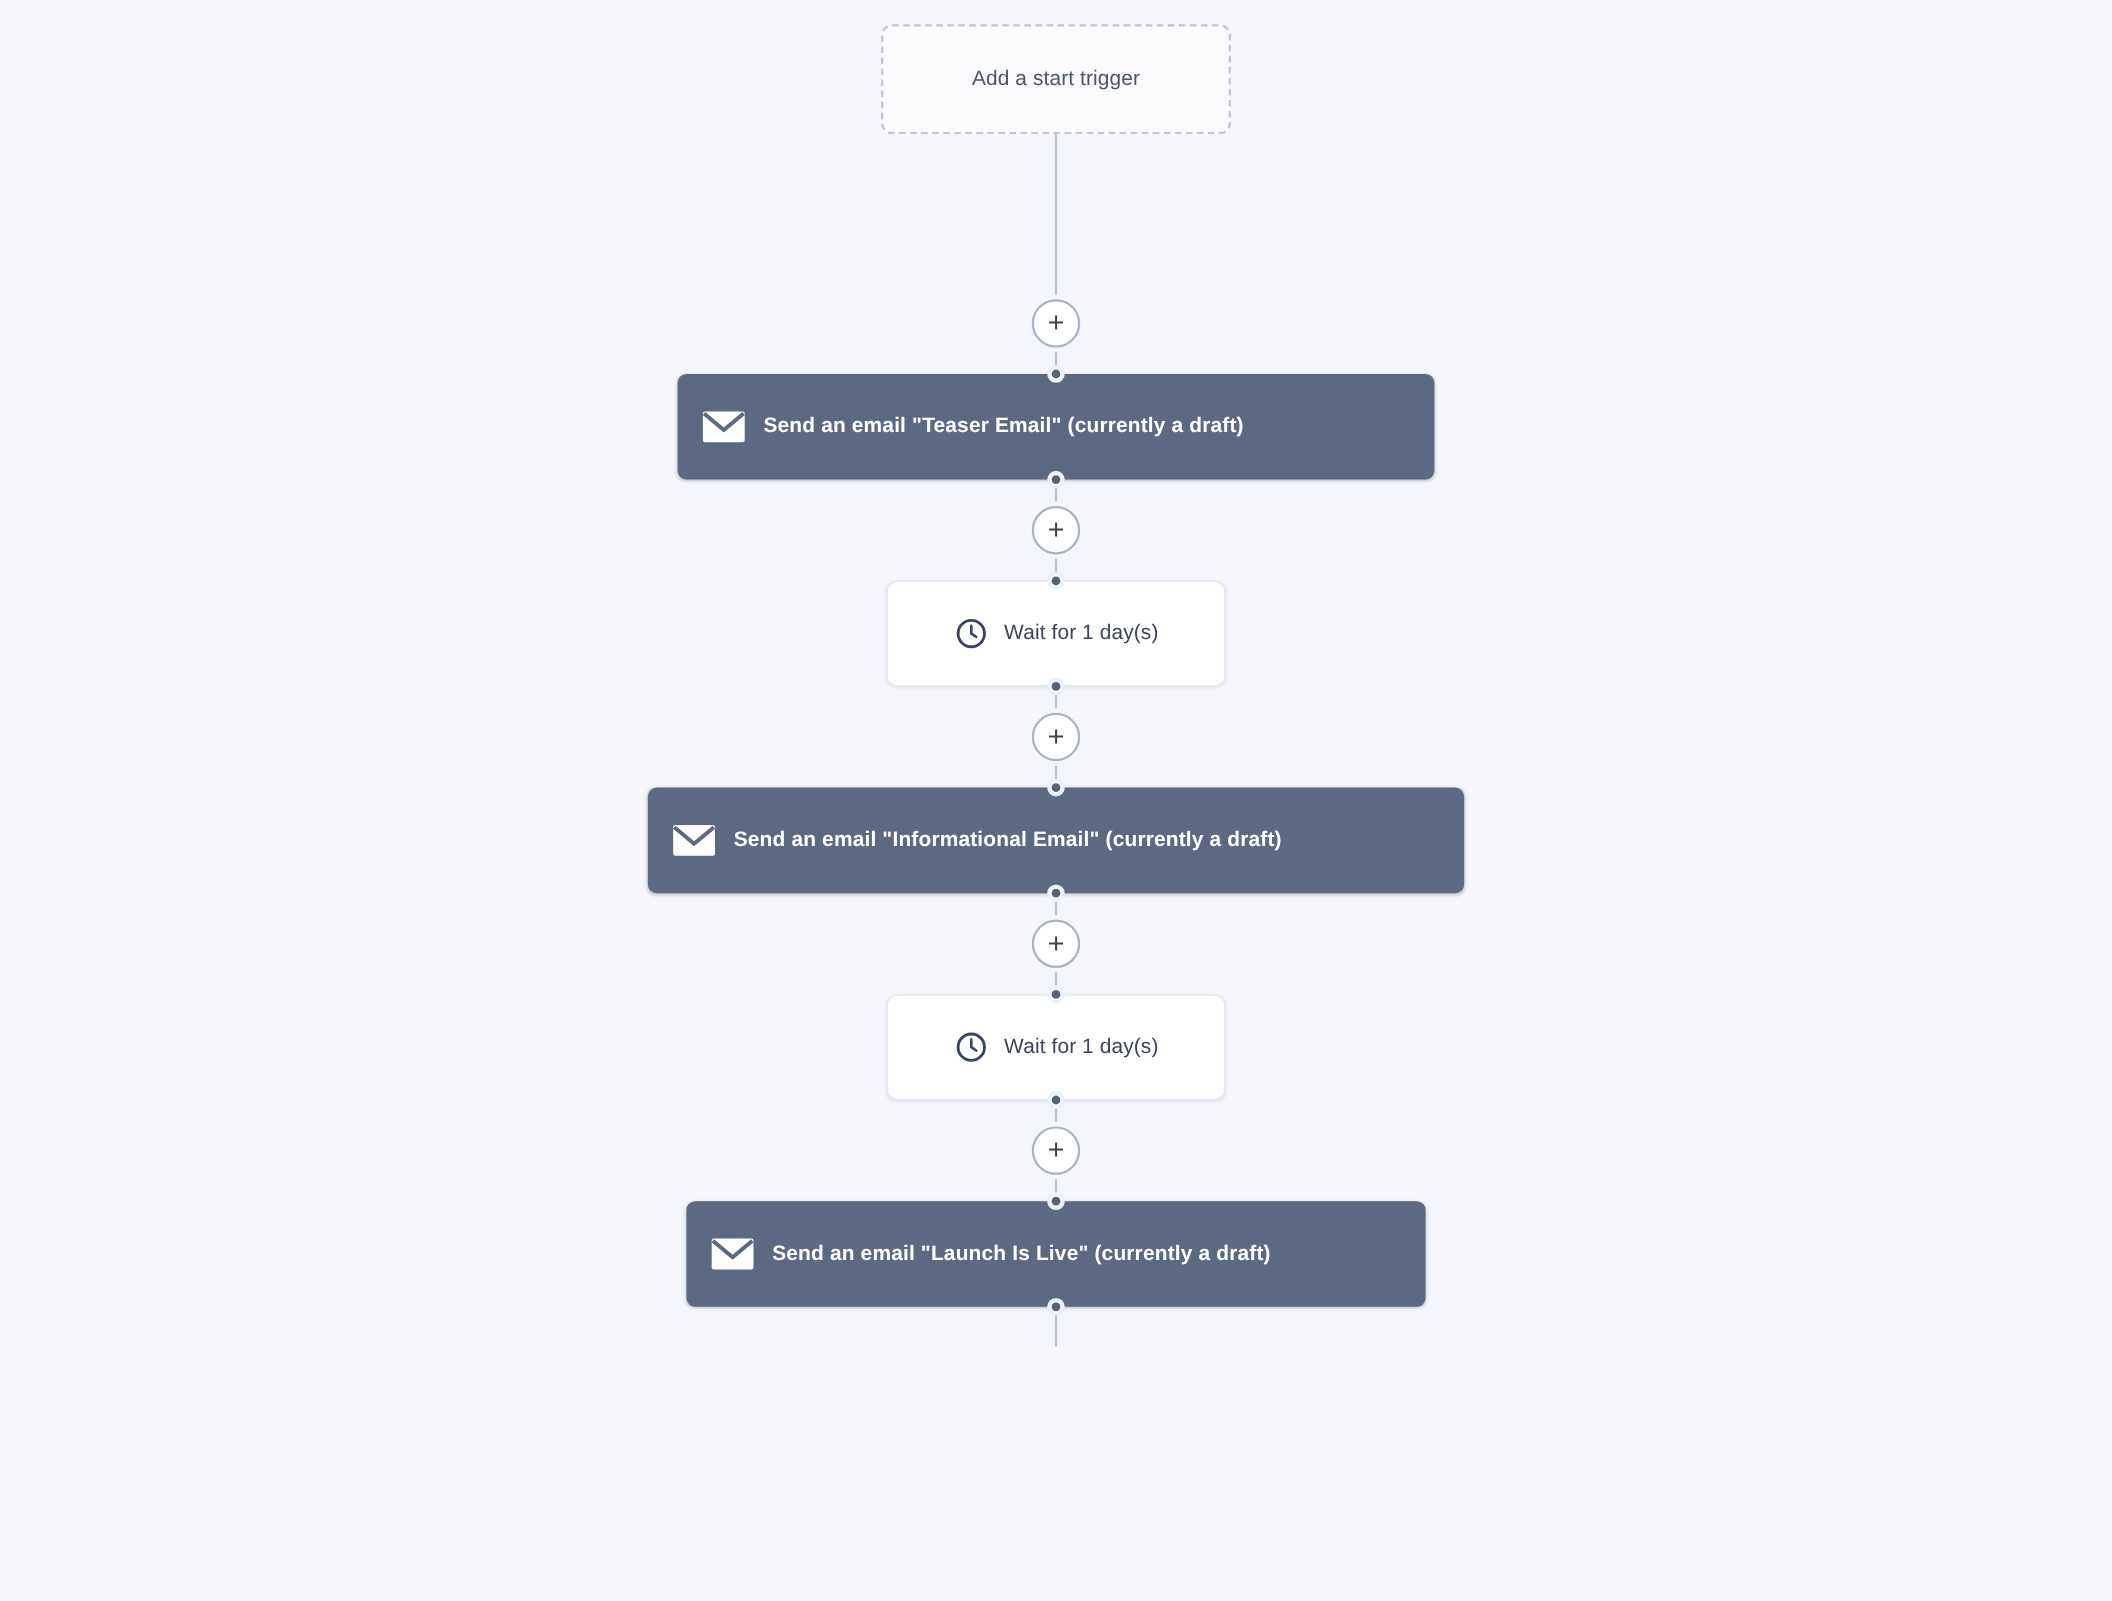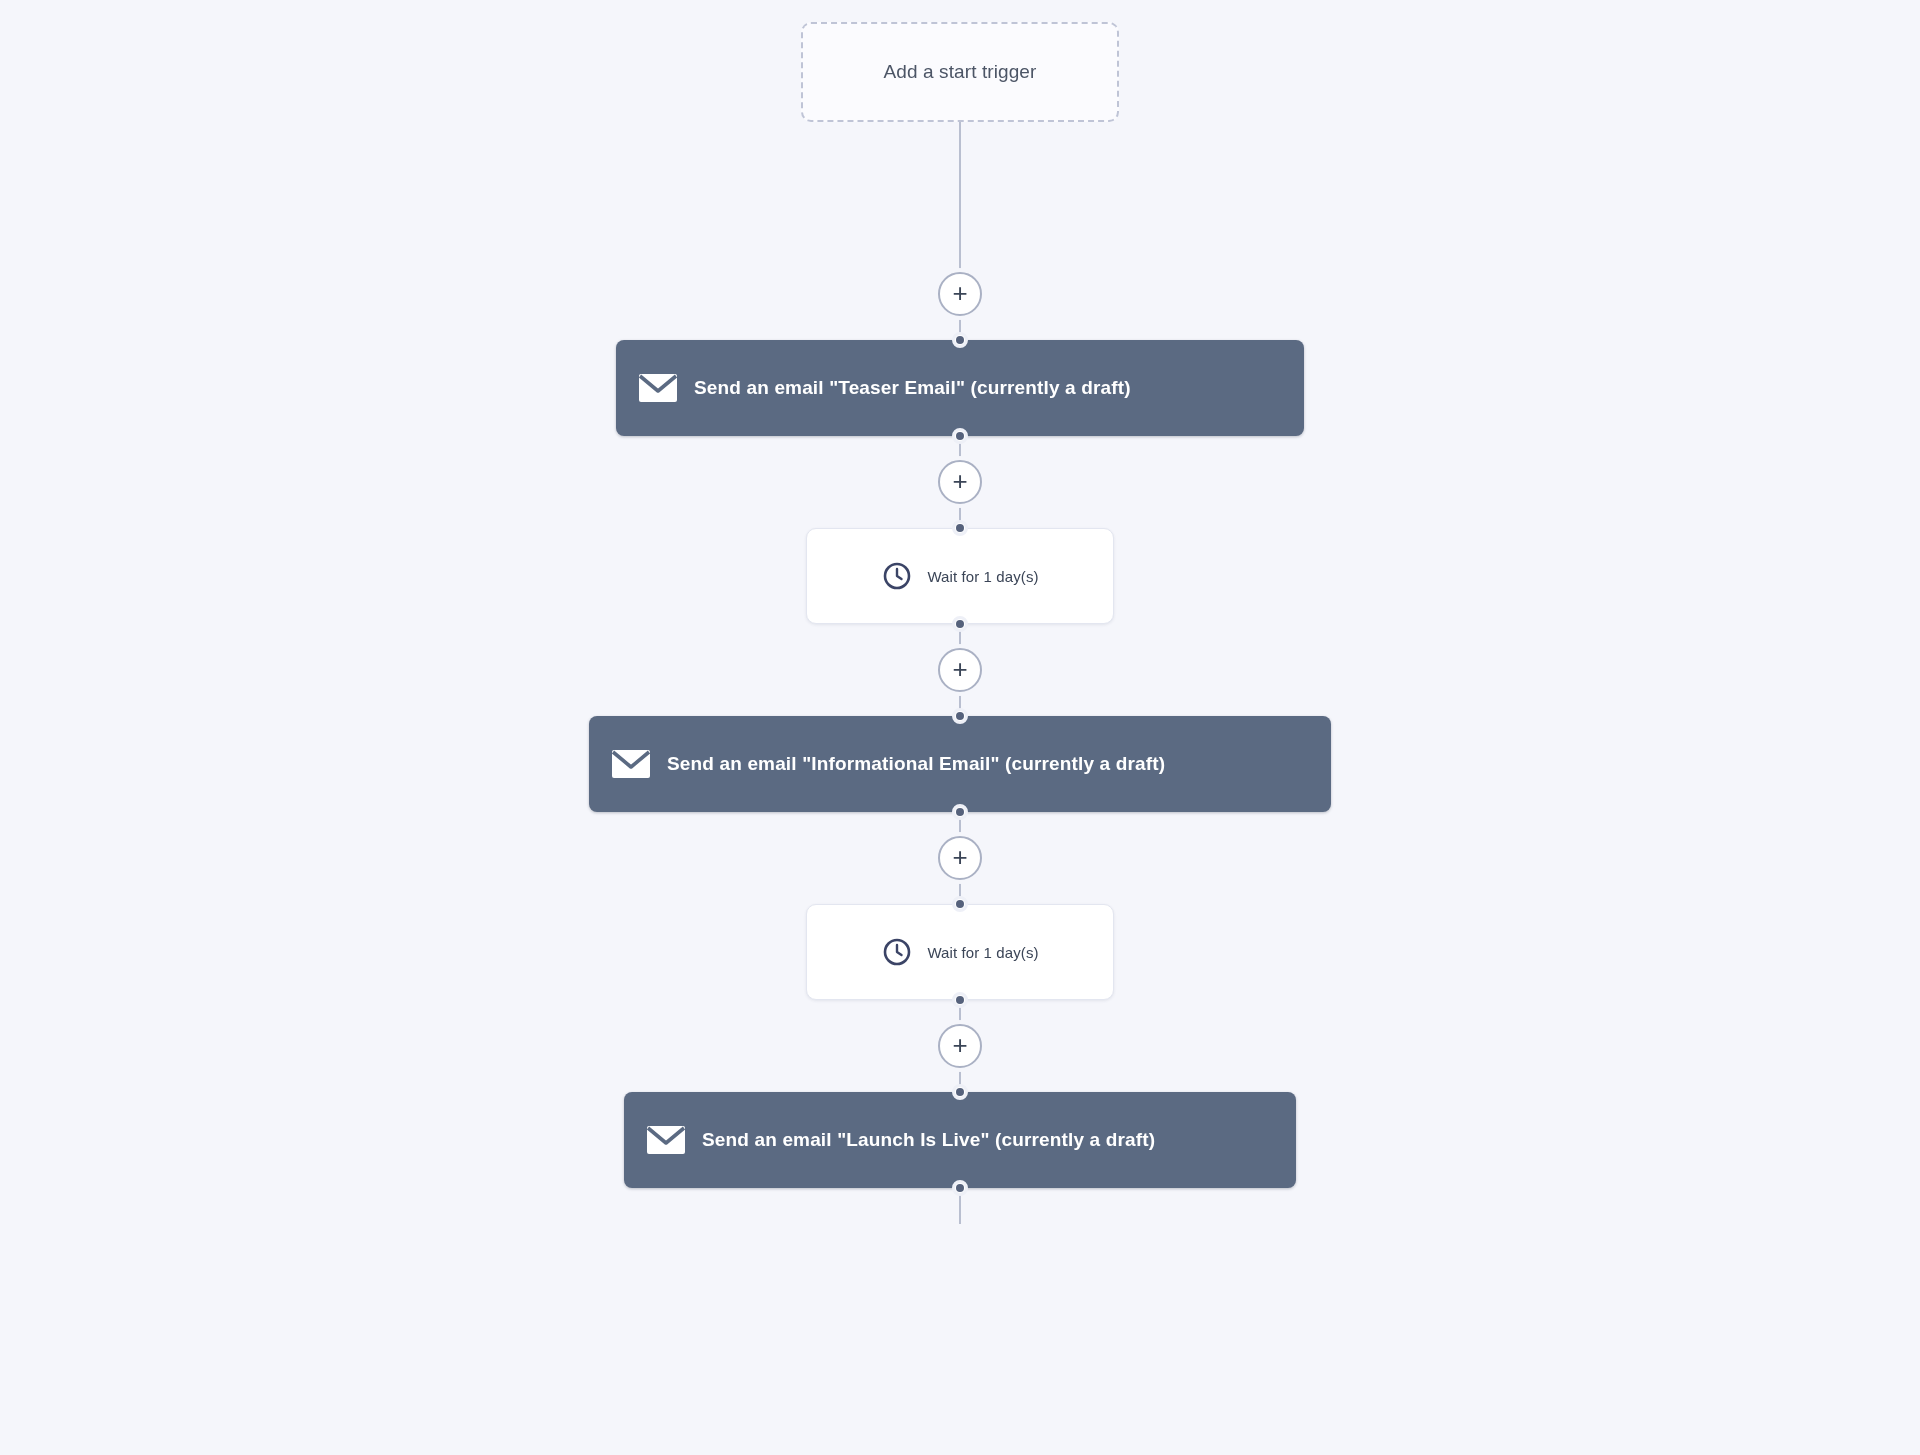--- a/index.html
+++ b/index.html
@@ -151,21 +151,21 @@
     border: 1px solid #e3e6f0;
     border-radius: 10px;
     display: flex;
     align-items: center;
     justify-content: center;
     box-shadow: 0 1px 3px rgba(60,70,95,.10);
     cursor: pointer;
   }
   .wait-node .label {
     color: #3b4557;
-    font-size: 15px;
+    font-size: 19px;
     white-space: nowrap;
     letter-spacing: .1px;
   }
   .icon-clock {
     width: 32px;
     height: 32px;
     margin-right: 14px;
     flex: none;
     display: flex;
     align-items: center;

